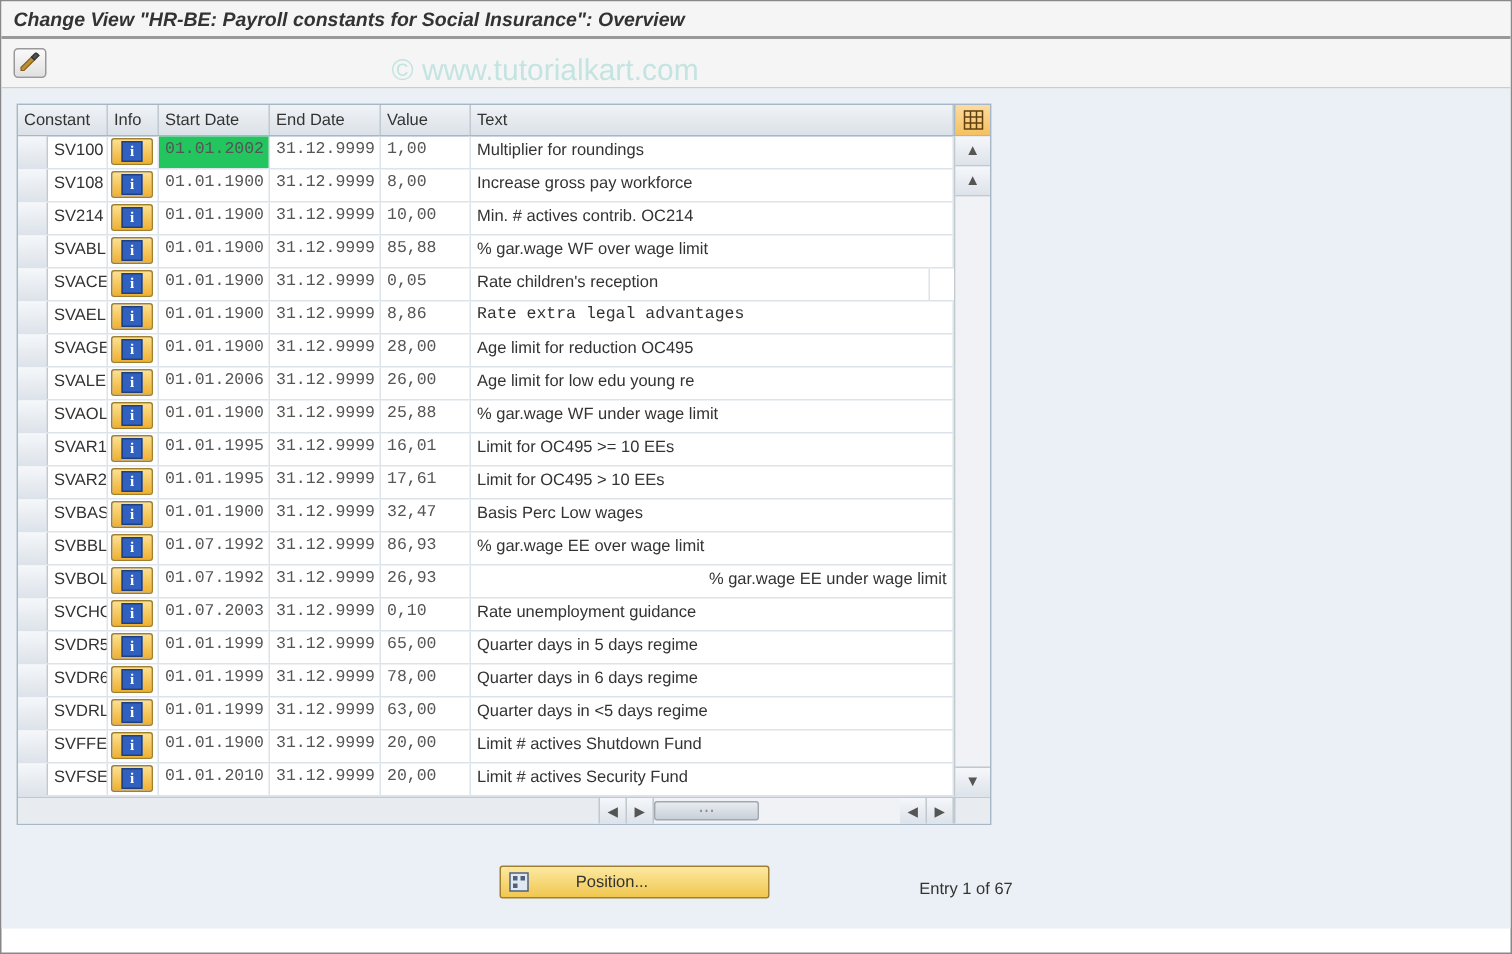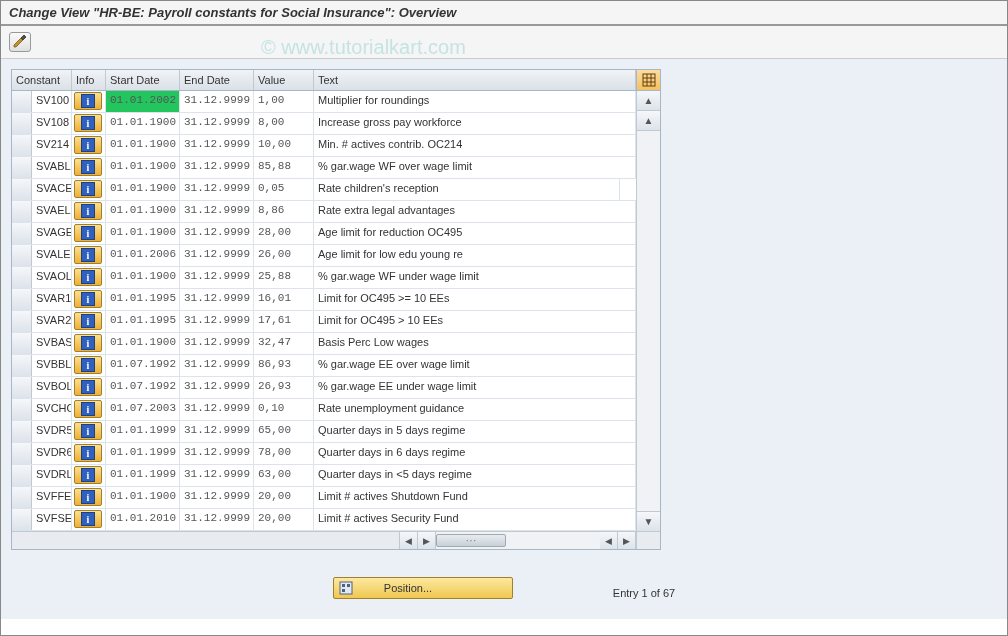--- a/index.html
+++ b/index.html
@@ -164,21 +164,21 @@
           </div>
           <div class="row">
             <div class="row-selector"></div>
             <div class="cell cell-constant">SVAEL</div>
             <div class="cell cell-info"><span class="info-btn">
                 <span class="info-btn-inner">i</span>
               </span></div>
             <div class="cell cell-start">01.01.1900</div>
             <div class="cell cell-end">31.12.9999</div>
             <div class="cell cell-value">8,86</div>
-            <div class="cell cell-text" style="margin-right: 24px;">Rate extra legal advantages</div>
+            <div class="cell cell-text" style="margin-right: 24px; font-family: Liberation Mono, monospace;">Rate extra legal advantages</div>
           </div>
           <div class="row">
             <div class="row-selector"></div>
             <div class="cell cell-constant">SVAGE</div>
             <div class="cell cell-info"><span class="info-btn">
                 <span class="info-btn-inner">i</span>
               </span></div>
             <div class="cell cell-start">01.01.1900</div>
             <div class="cell cell-end">31.12.9999</div>
             <div class="cell cell-value">28,00</div>
@@ -252,21 +252,21 @@
           </div>
           <div class="row">
             <div class="row-selector"></div>
             <div class="cell cell-constant">SVBOL</div>
             <div class="cell cell-info"><span class="info-btn">
                 <span class="info-btn-inner">i</span>
               </span></div>
             <div class="cell cell-start">01.07.1992</div>
             <div class="cell cell-end">31.12.9999</div>
             <div class="cell cell-value">26,93</div>
-            <div class="cell cell-text" style="margin-right: 24px;">% gar.wage EE under wage limit</div>
+            <div class="cell cell-text" style="margin-right: 24px; text-align: right;">% gar.wage EE under wage limit</div>
           </div>
           <div class="row">
             <div class="row-selector"></div>
             <div class="cell cell-constant">SVCHO</div>
             <div class="cell cell-info"><span class="info-btn">
                 <span class="info-btn-inner">i</span>
               </span></div>
             <div class="cell cell-start">01.07.2003</div>
             <div class="cell cell-end">31.12.9999</div>
             <div class="cell cell-value">0,10</div>

